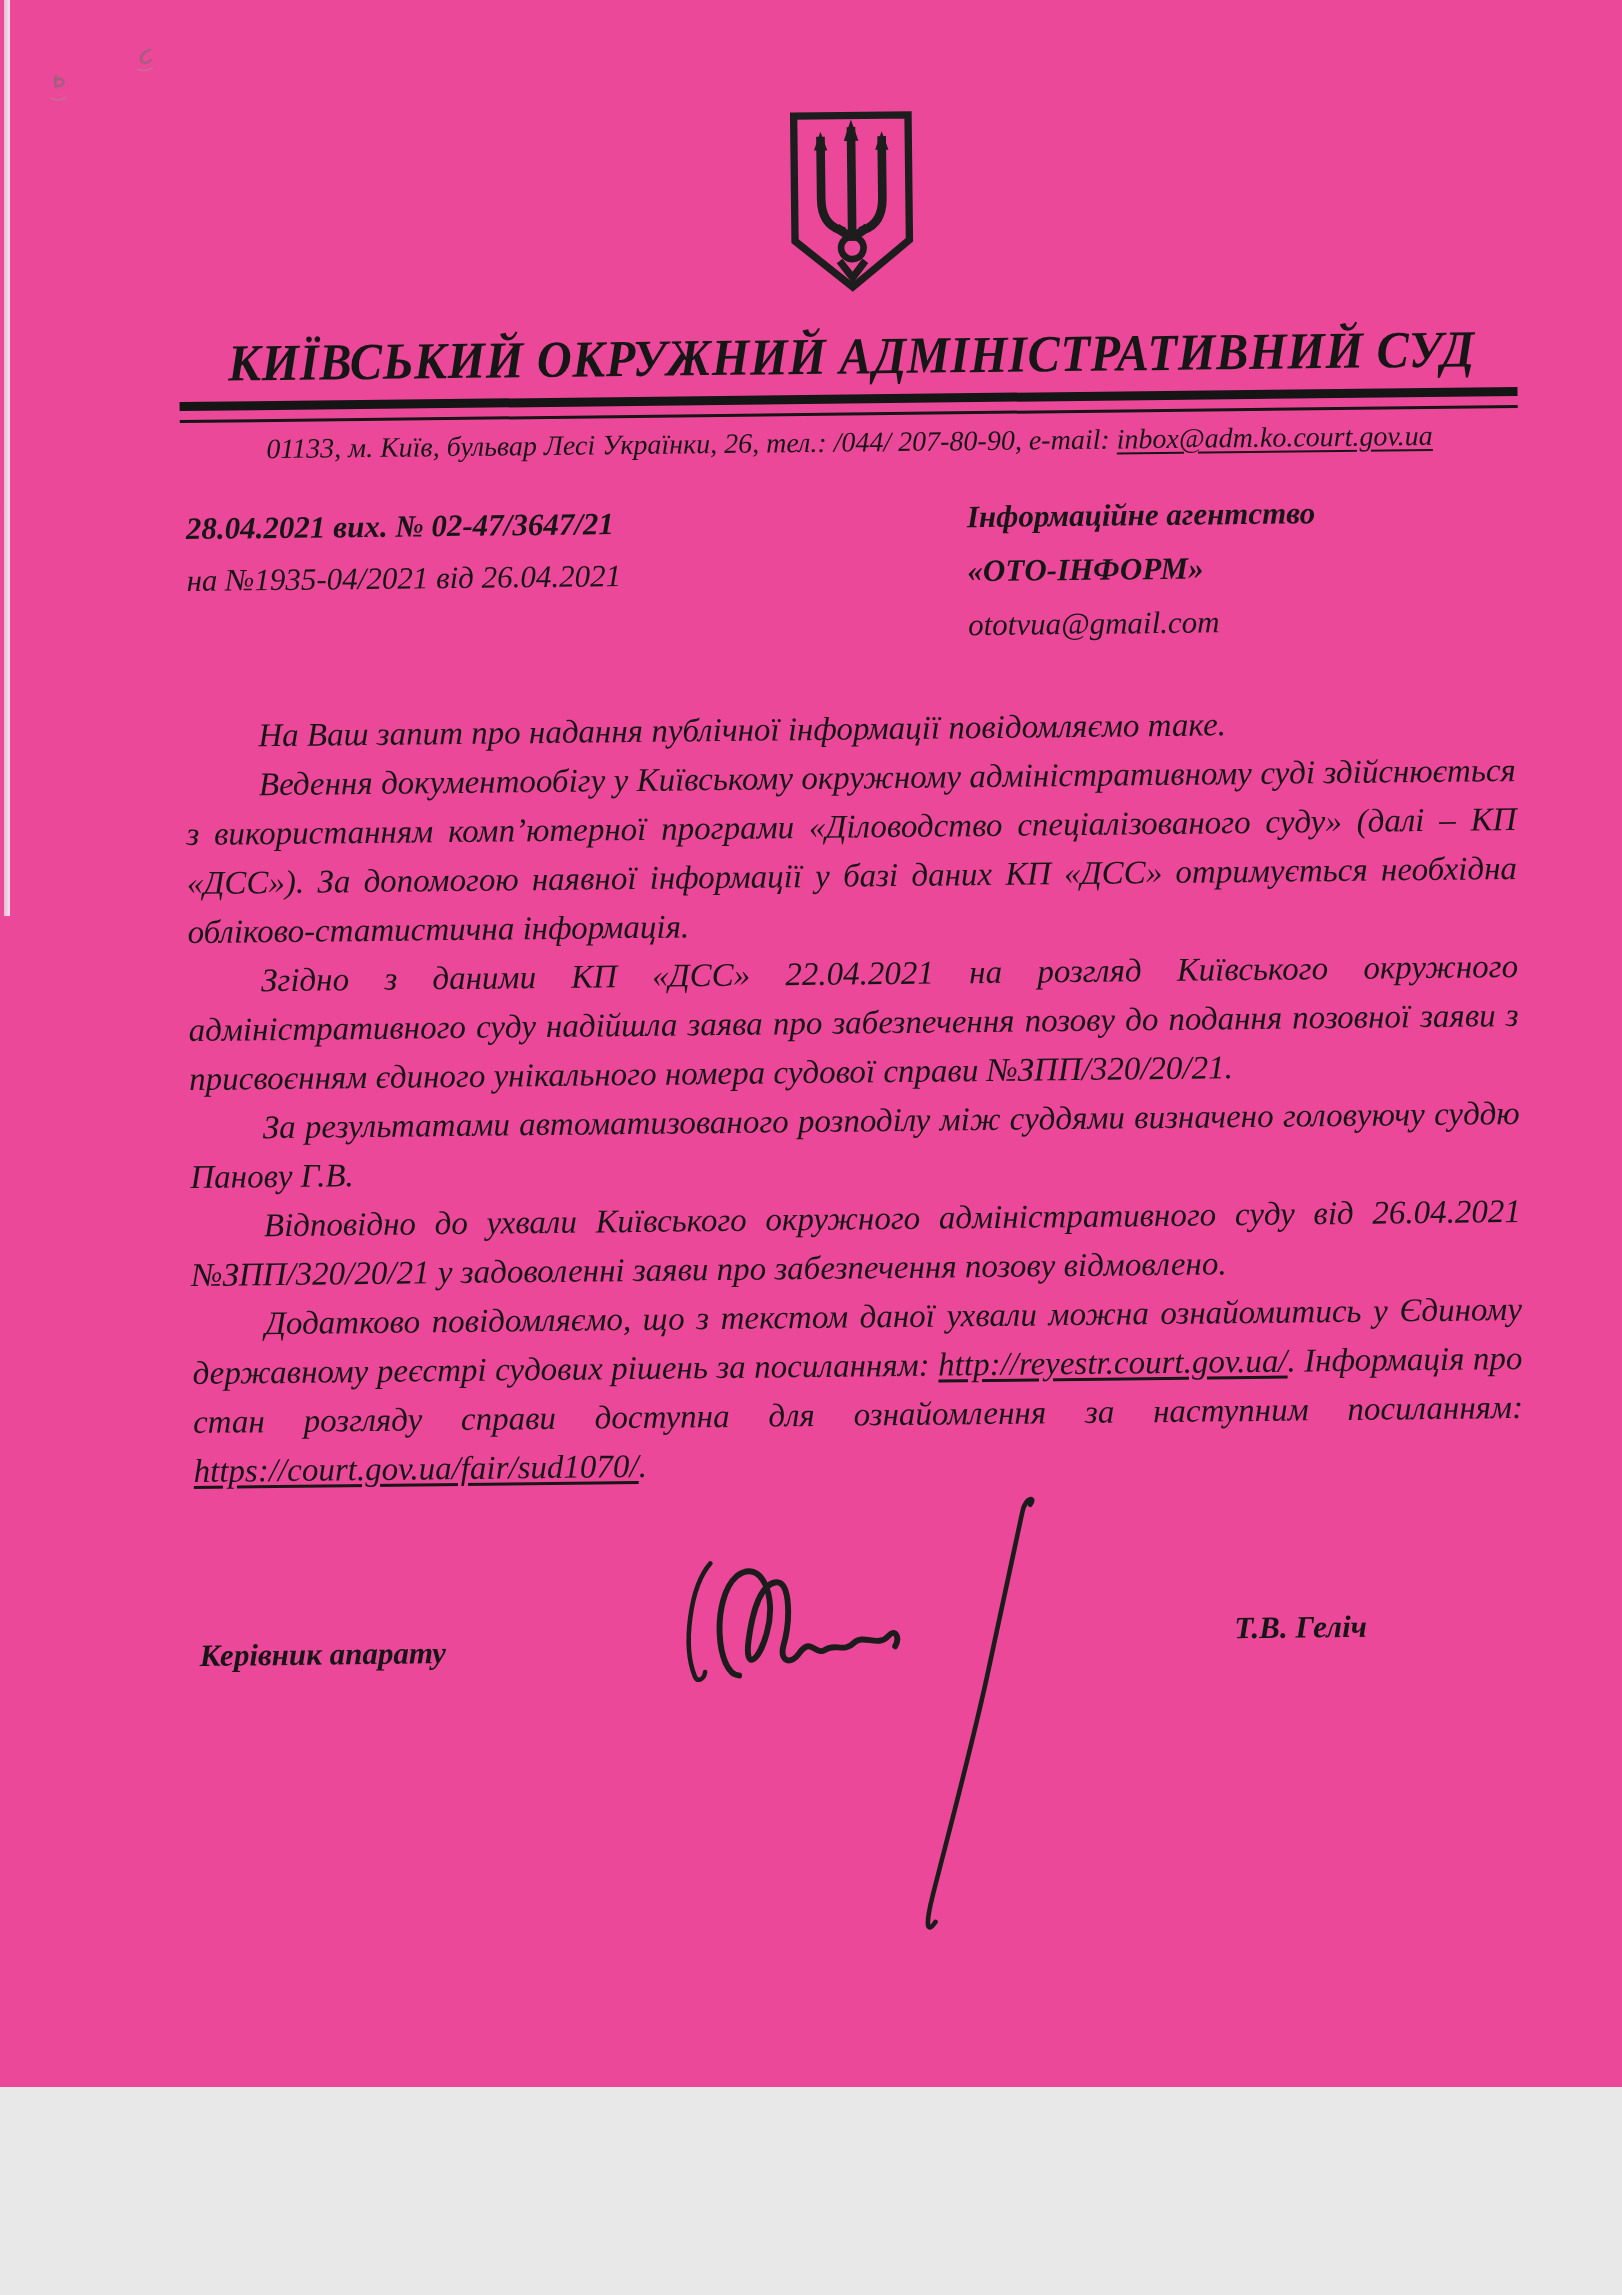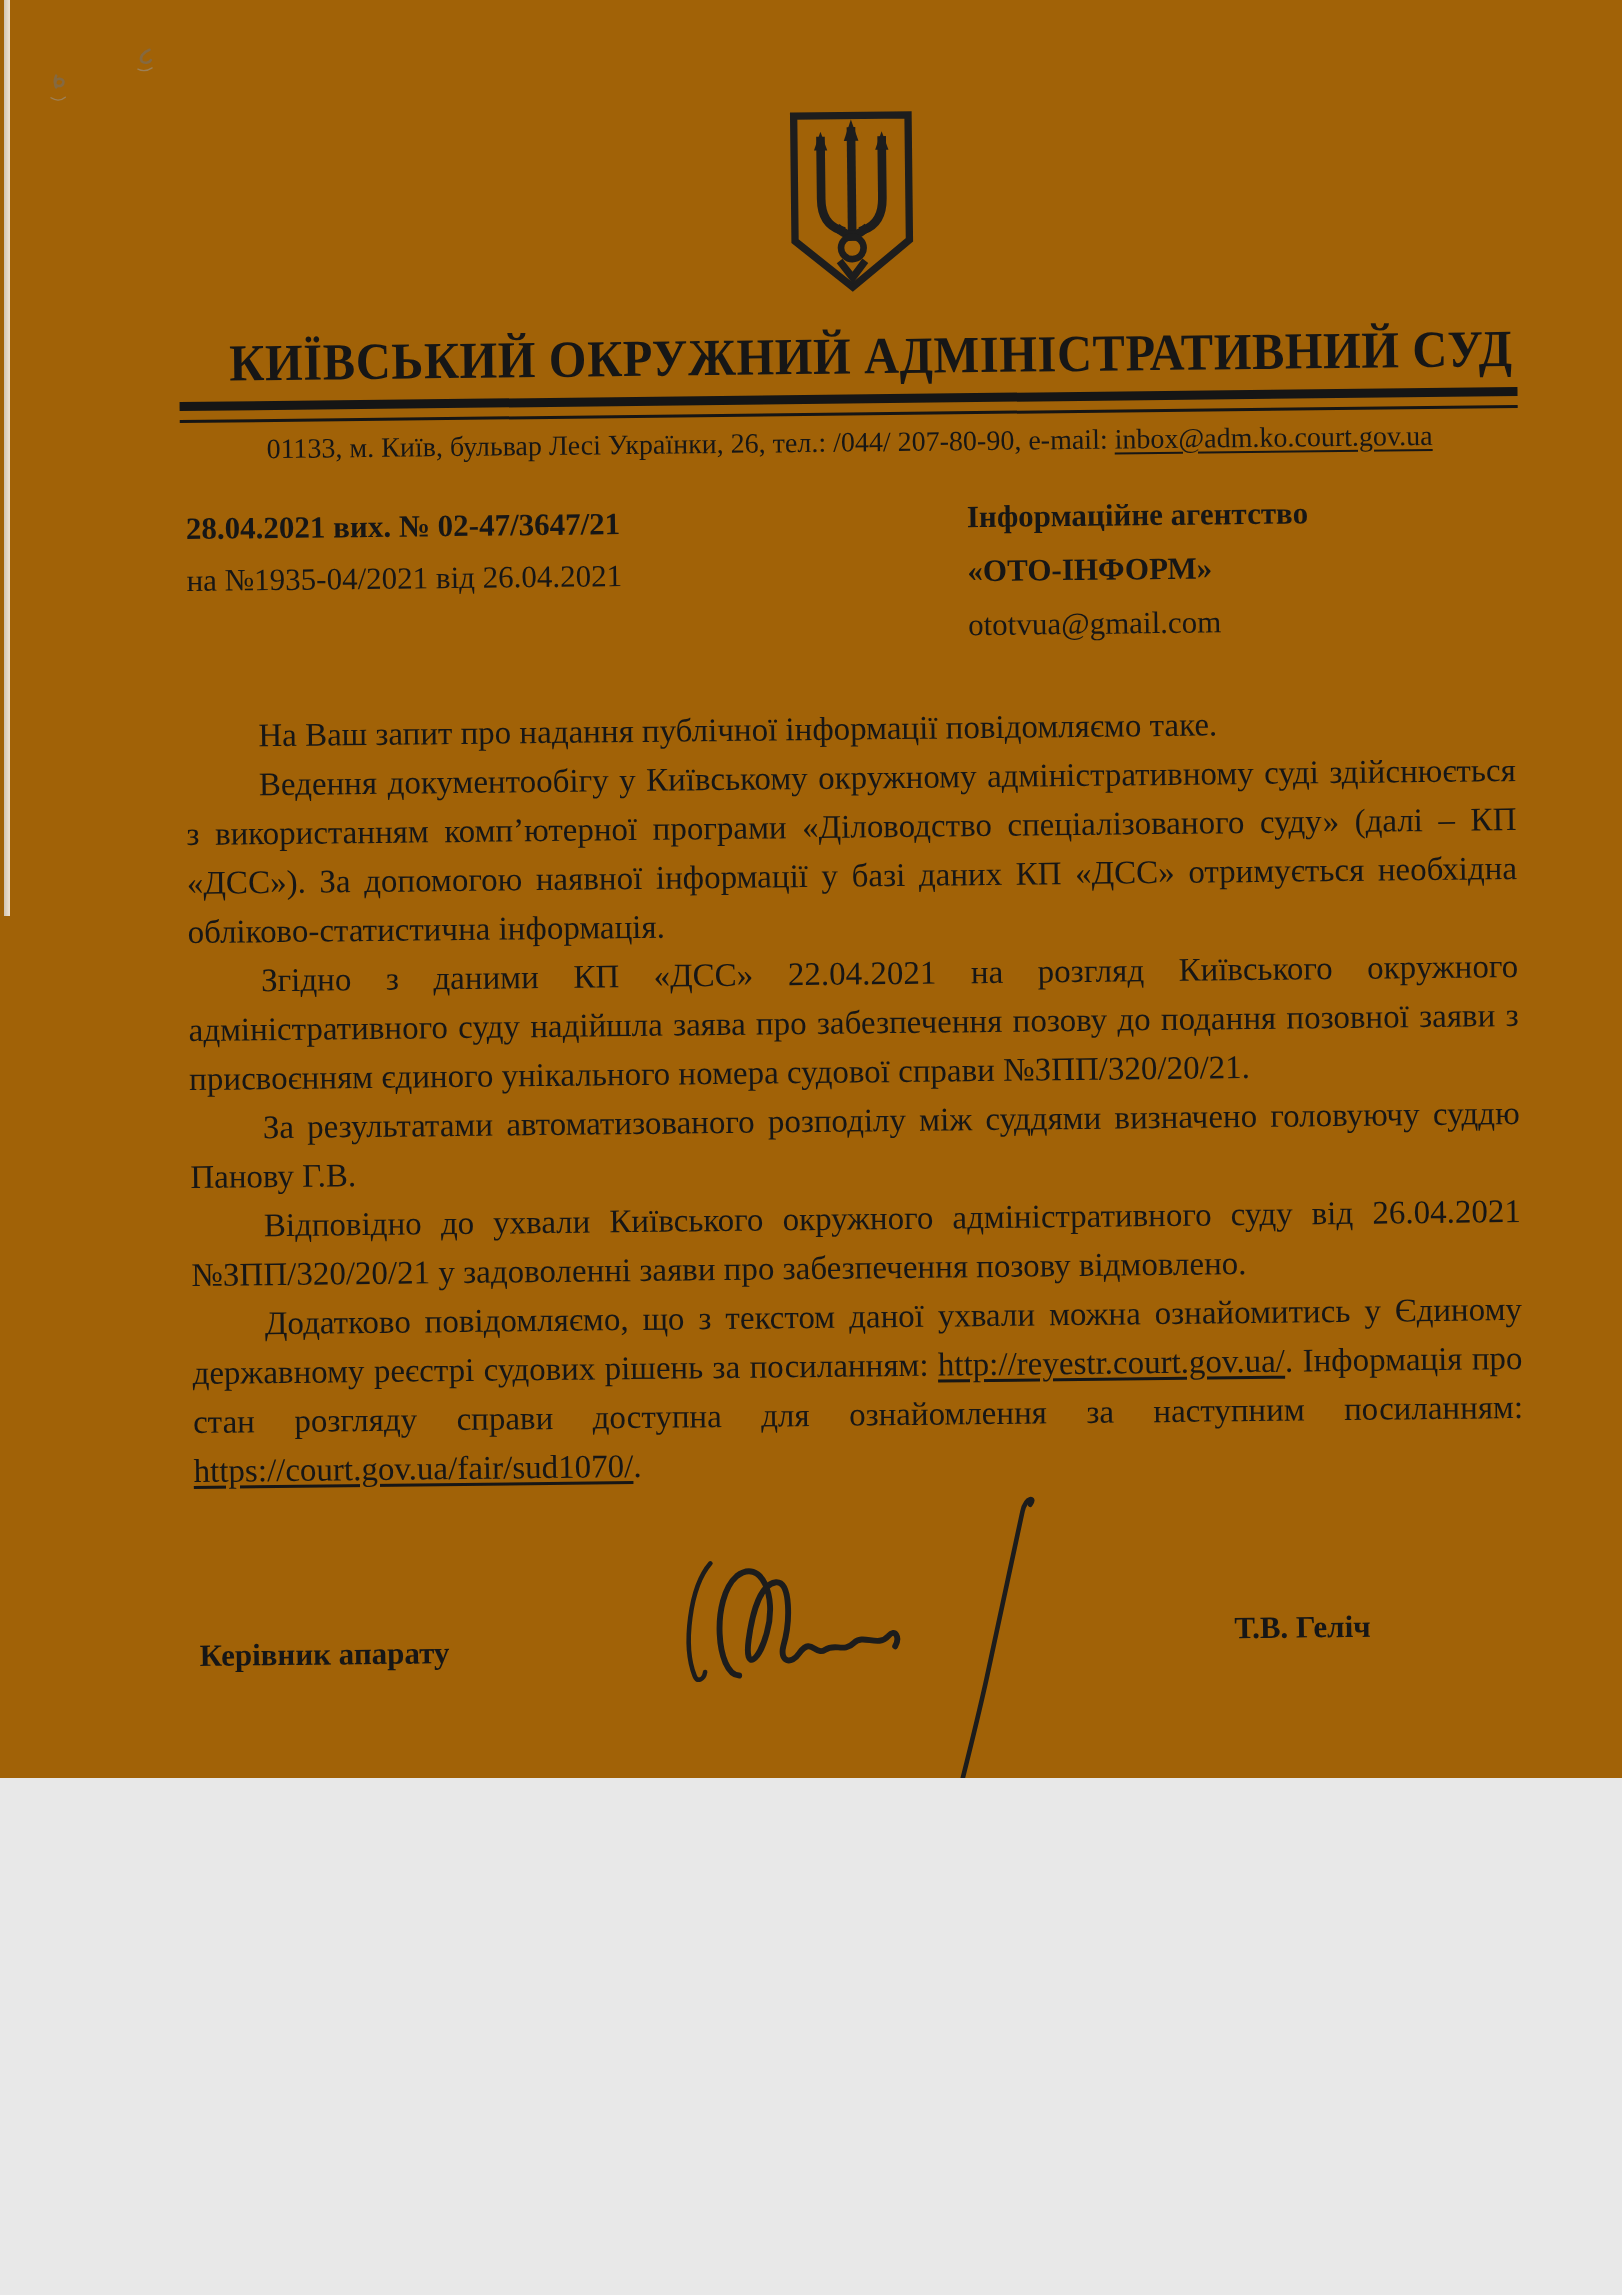--- a/index.html
+++ b/index.html
@@ -3,22 +3,22 @@
 <meta charset="utf-8">
 <style>
   html,body{margin:0;padding:0;}
   body{
     width:1623px;height:2295px;
     background:#e8e8e8;
     font-family:"Liberation Serif","DejaVu Serif",serif;
     color:#161616;
   }
   .page{
-    position:relative;width:1623px;height:1778px;
-    background:#a16207;overflow:hidden;
+    position:relative;width:1623px;height:2087px;
+    background:#ec4899;overflow:hidden;font-style:italic;
   }
   .scan-edge{
     position:absolute;left:3.9px;top:0;width:6.5px;height:916px;
     background:linear-gradient(90deg,#dcdcdc,#ffffff 85%);
     opacity:.8;
   }
   .artifact{position:absolute;opacity:.55;}
   .content{
     position:absolute;inset:0;
     transform:rotate(-0.65deg);

